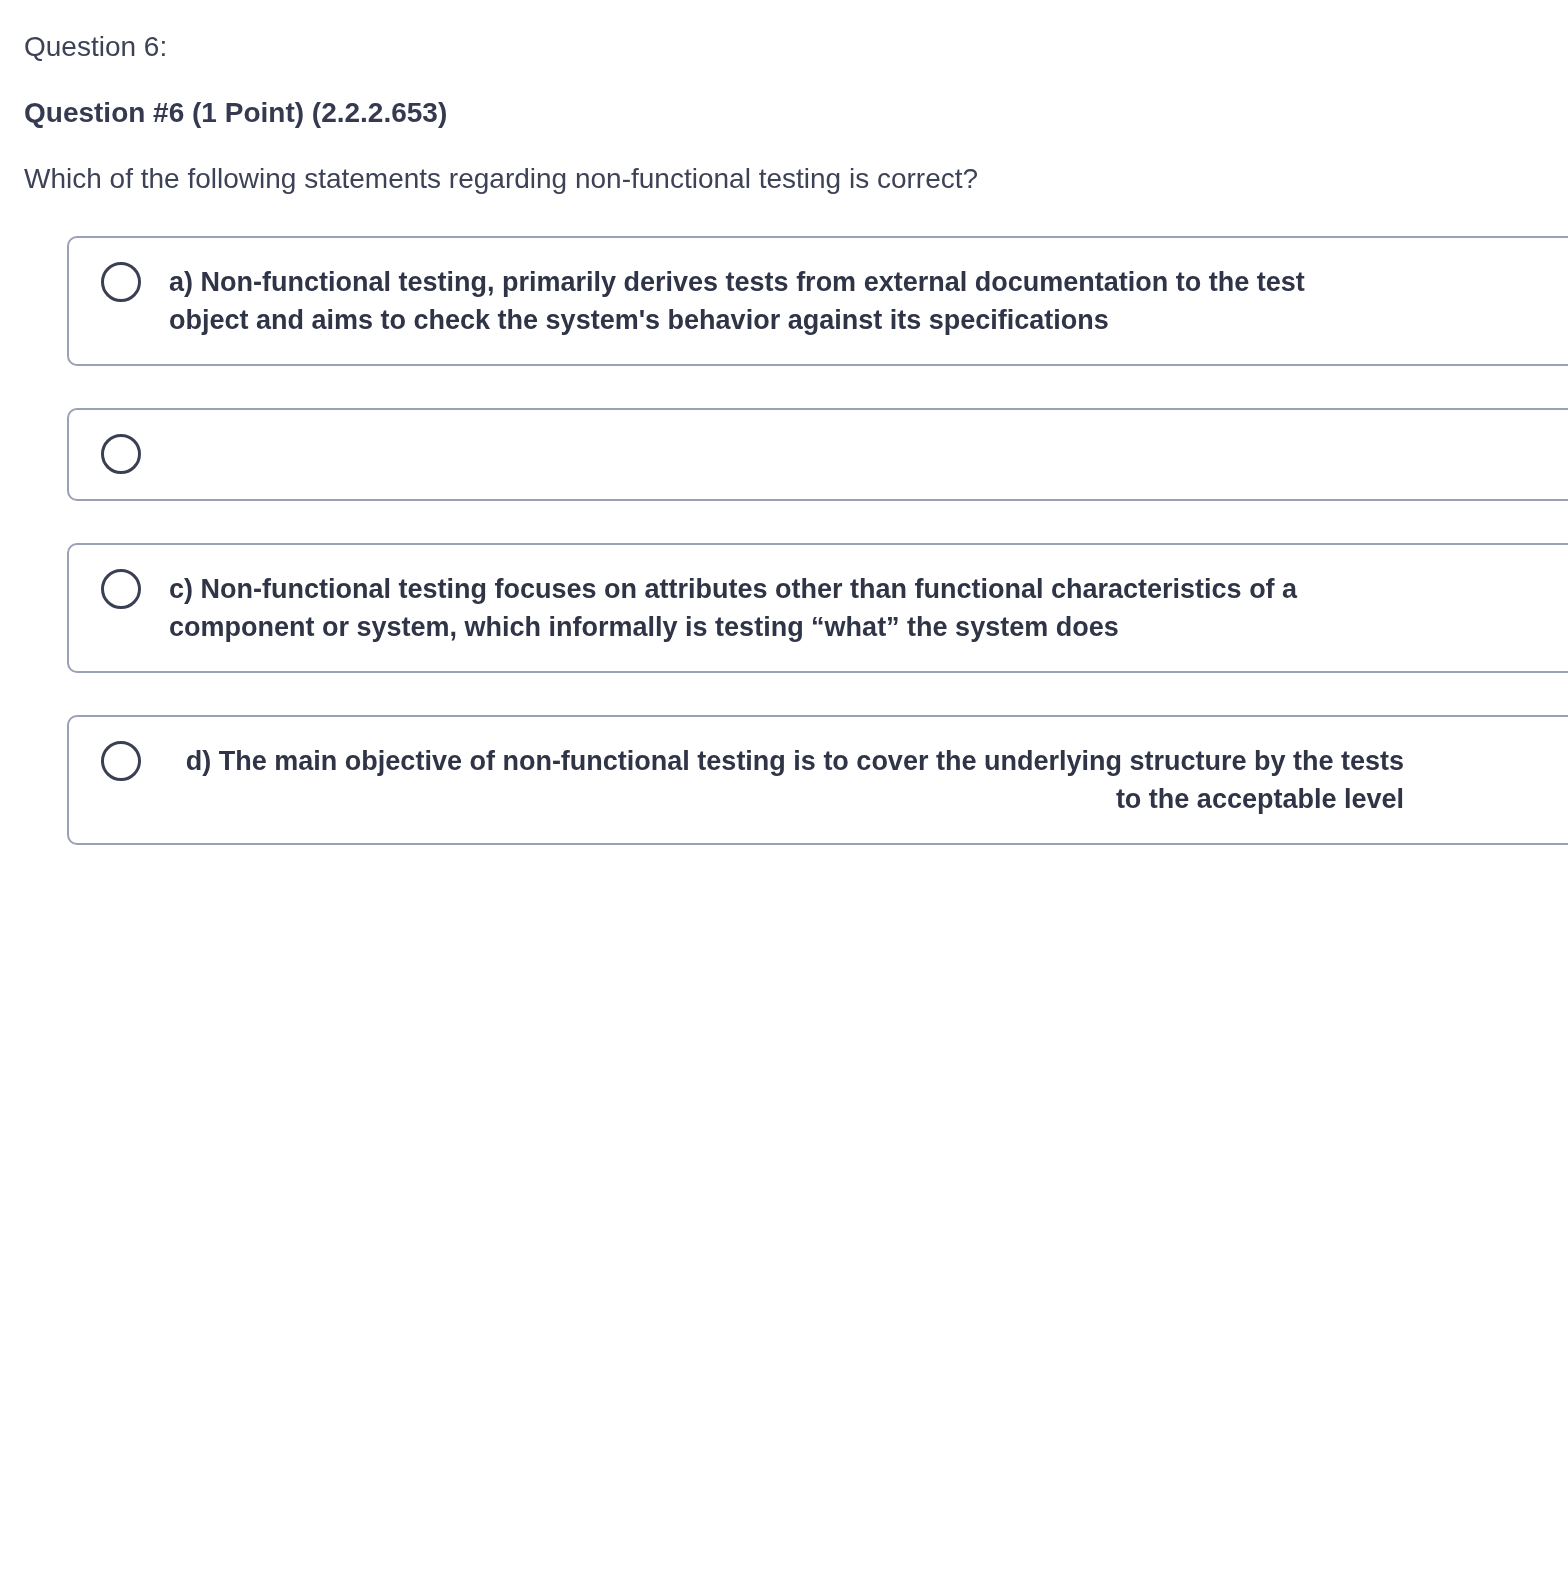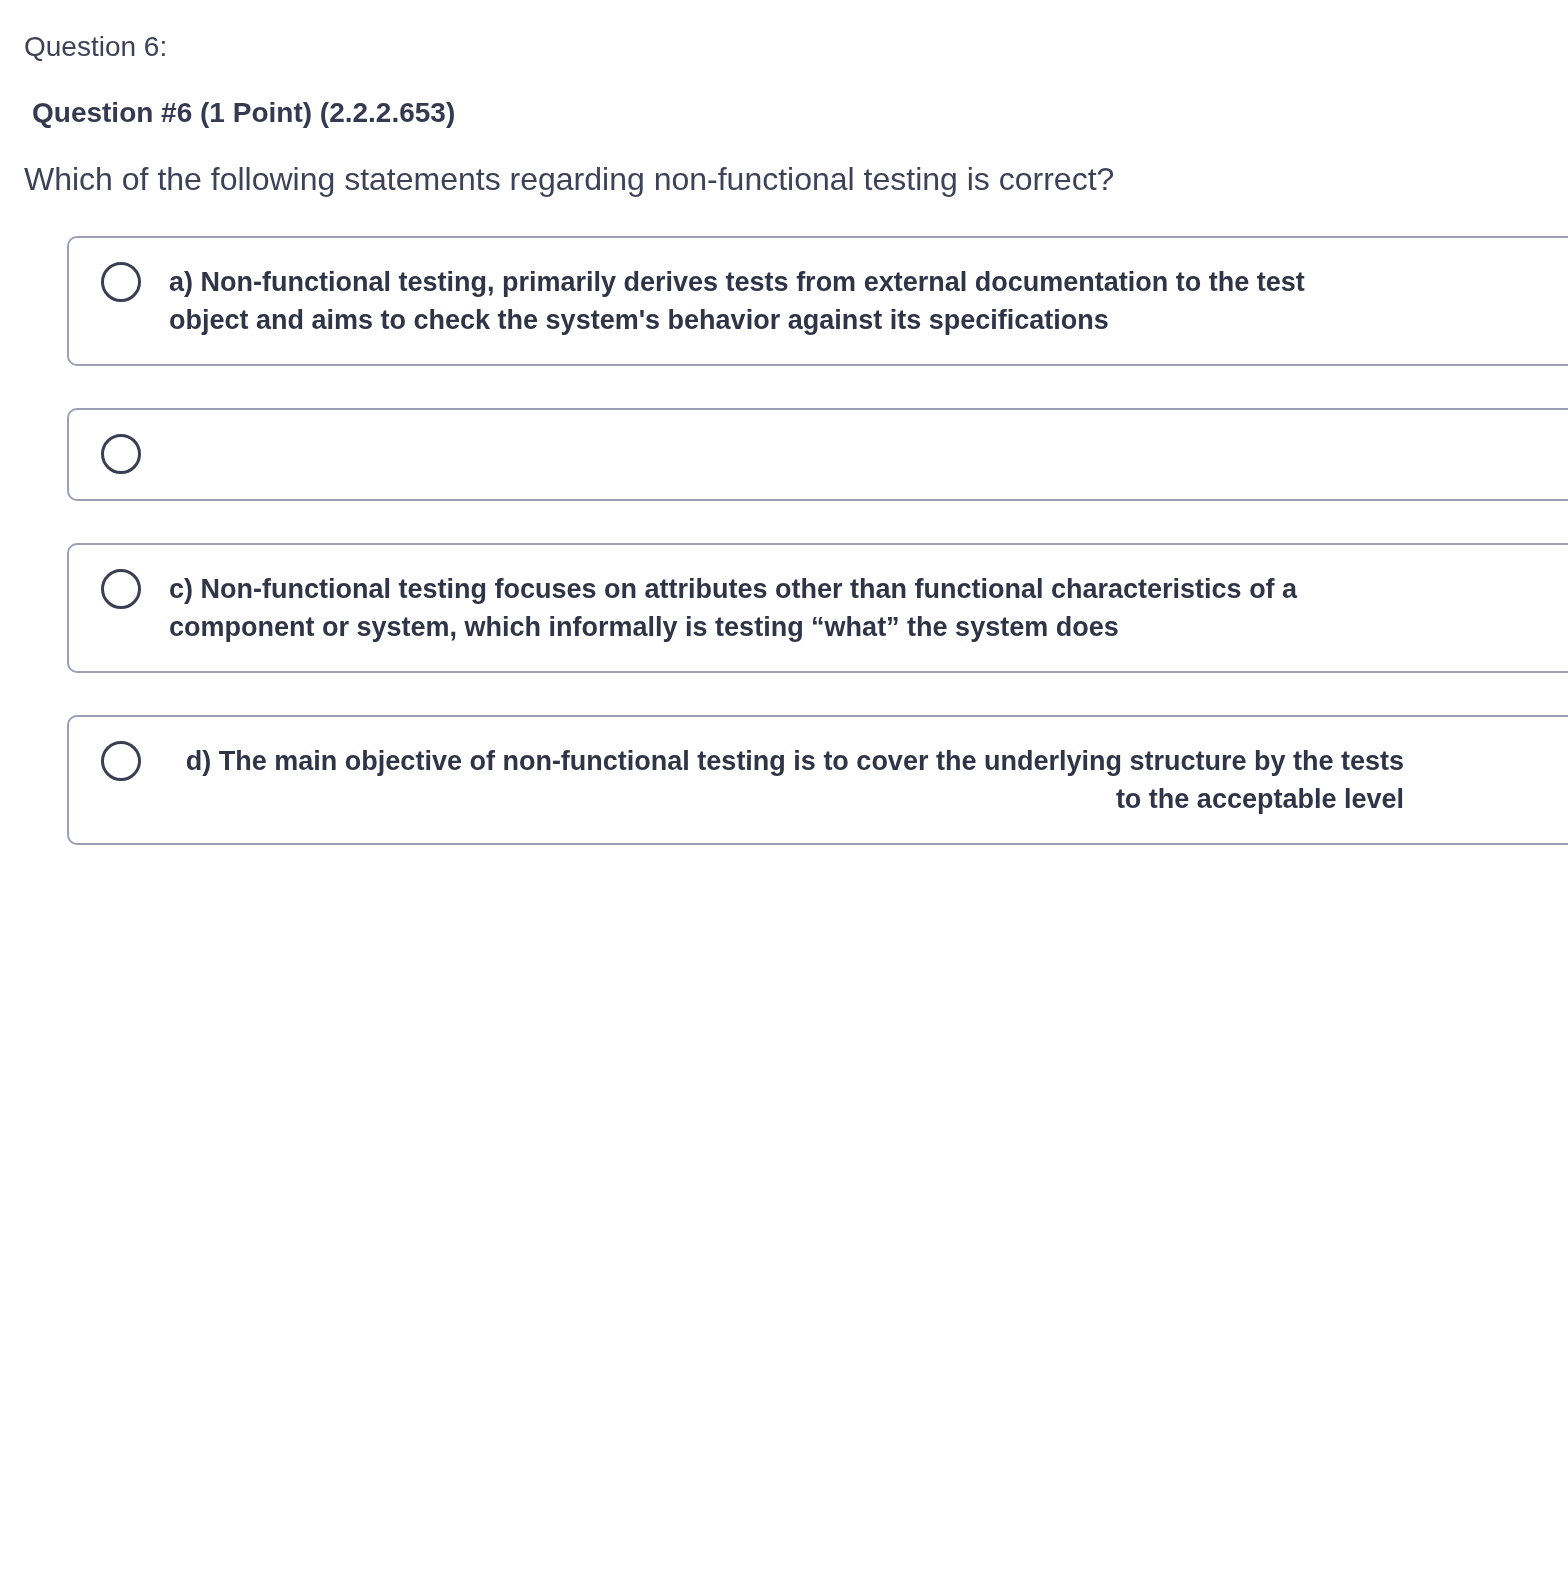--- a/index.html
+++ b/index.html
@@ -22,24 +22,24 @@
     line-height: 34px;
     font-weight: 400;
     color: #3d4257;
     margin: 0 0 32px 0;
   }
   .q-title {
     font-size: 28px;
     line-height: 34px;
     font-weight: 600;
     color: #353a50;
-    margin: 0 0 32px 8px;
+    margin: 0 0 32px 0;
   }
   .q-text {
-    font-size: 32px;
+    font-size: 28px;
     line-height: 34px;
     font-weight: 400;
     color: #3d4257;
     margin: 0 0 40px 0;
   }
   .options {
     display: block;
   }
   .option {
     display: flex;

